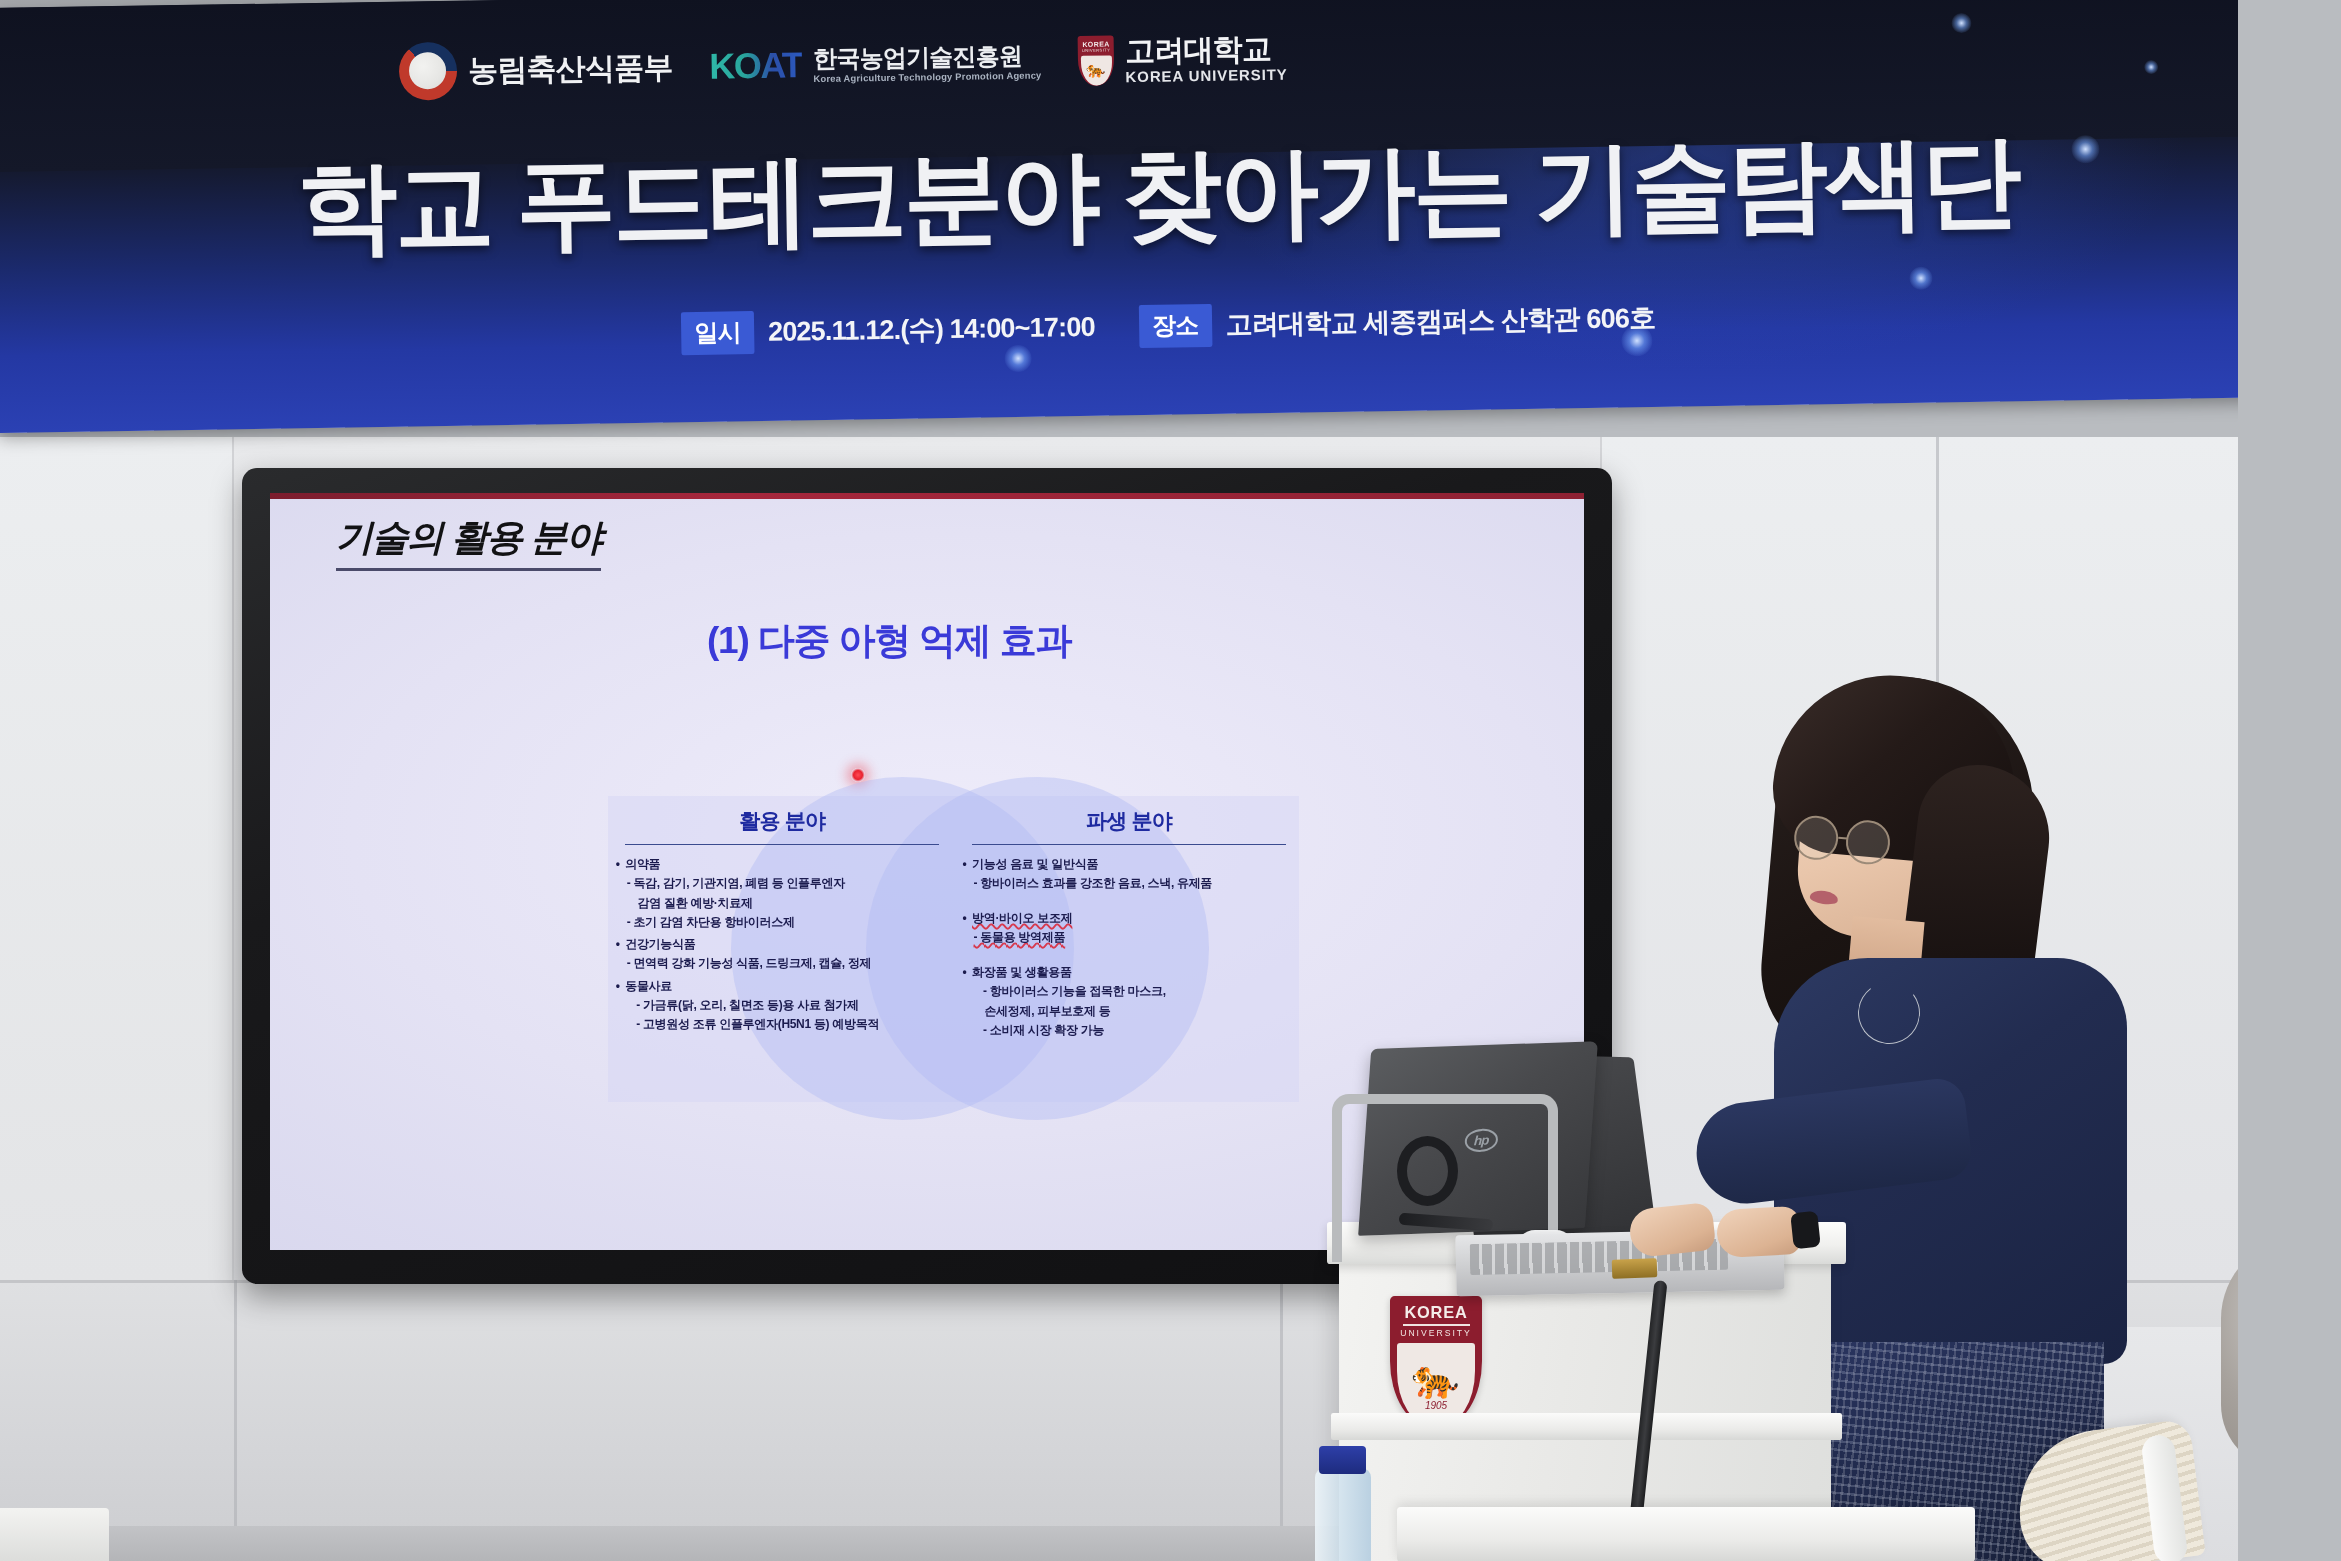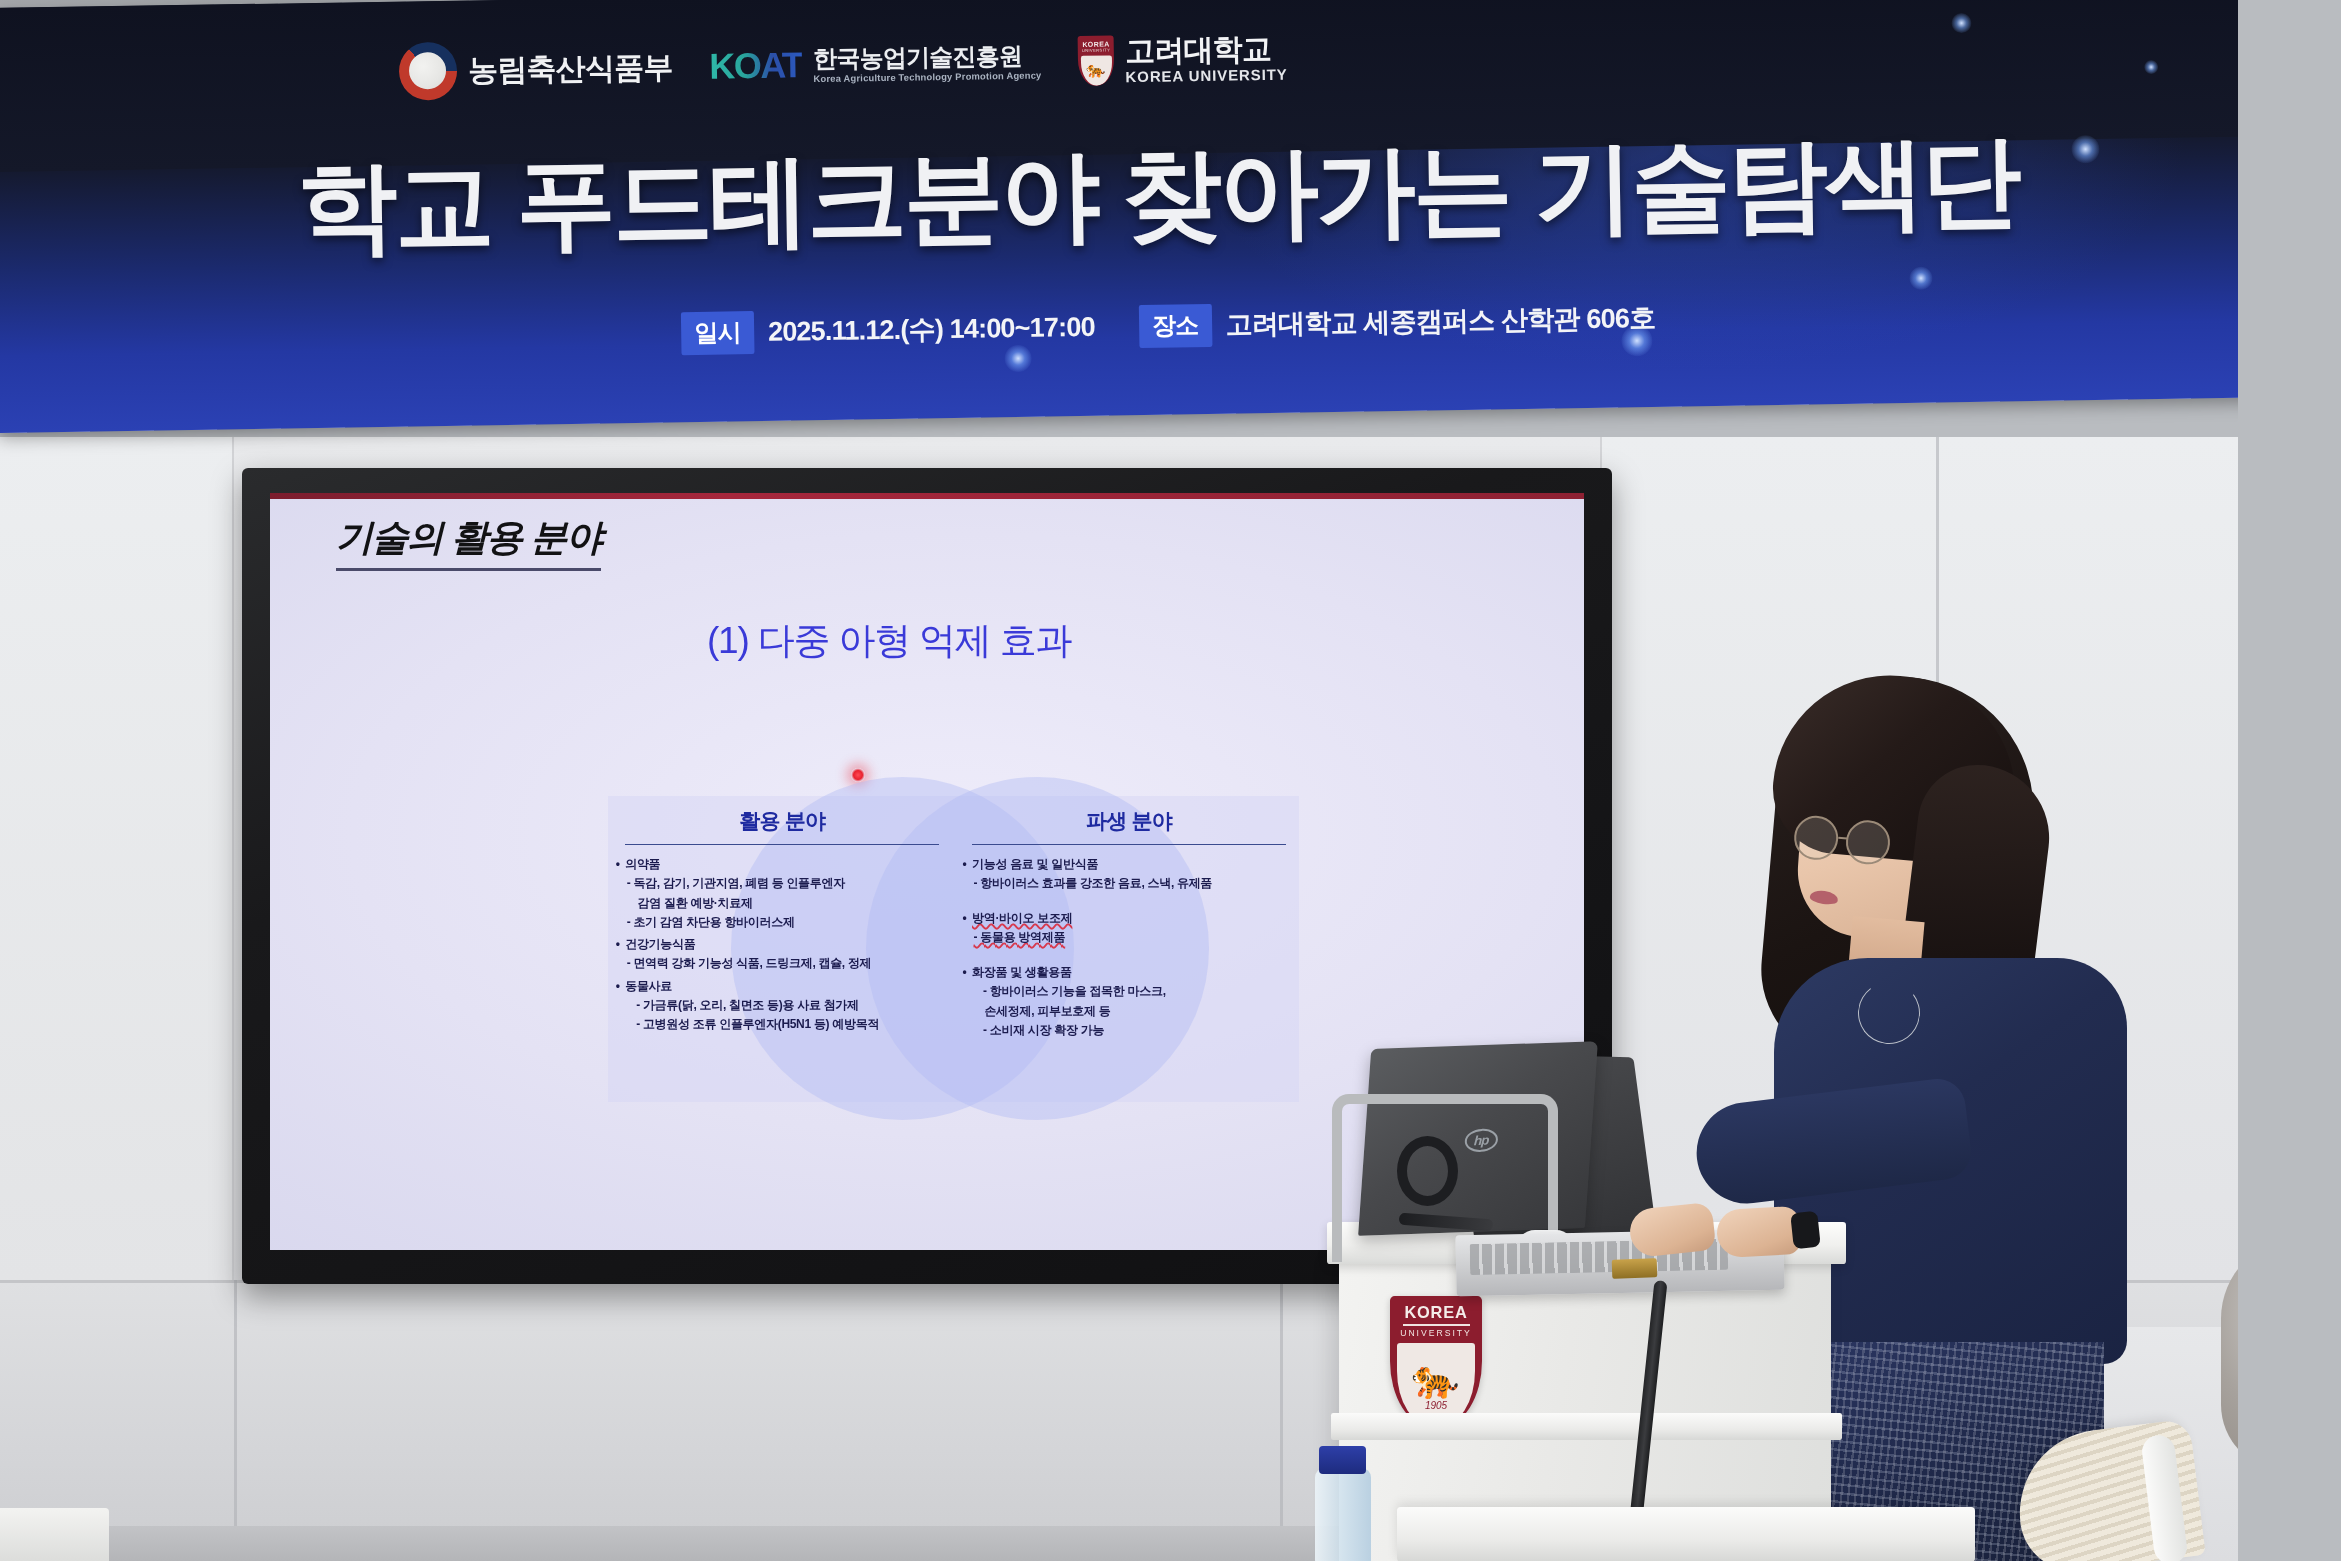--- a/index.html
+++ b/index.html
@@ -129,21 +129,21 @@
   .info-chip {
     background: #3a5ad4; color: #fff; font-size: 24px; font-weight: 800;
     padding: 4.7px 13.3px 6.2px; border-radius: 2.3px; letter-spacing: -0.8px;
   }
   .info-val { color: #f3f4f7; font-size: 27px; font-weight: 800; letter-spacing: -0.8px; }
 
   
   .screen-bezel {
     position: absolute; left: 242px; top: 468px; width: 1370px; height: 816px;
     background: linear-gradient(160deg,#2a2b2d 0%, #19191b 35%, #101012 100%);
-    border-radius: 6px;
+    border-radius: 15px;
     box-shadow: 0 12.5px 31px rgba(0,0,0,.38);
     padding: 25px 28px 34px 28px;
   }
   .screen-inner {
     position: relative; width: 100%; height: 100%;
     background: #eceaf6;
     overflow: hidden;
   }
   .slide {
     position: absolute; inset: 0;
@@ -156,21 +156,21 @@
   }
   .slide-title {
     position: absolute; left: 66px; top: 20px;
     font-size: 37px; font-weight: 800; font-style: italic;
     color: #121214; letter-spacing: -1.6px;
     border-bottom: 3.1px solid #4a4a6a;
     padding-bottom: 4.7px;
   }
   .slide-points {
     position: absolute; left: 437px; top: 123px;
-    color: #3a3ad8; font-size: 37px; font-weight: 400;
+    color: #3a3ad8; font-size: 37px; font-weight: 700;
     line-height: 1.34; letter-spacing: -1.2px;
   }
   .laser-dot {
     position: absolute; left: 581px; top: 275px; width: 14px; height: 14px;
     border-radius: 50%;
     background: radial-gradient(circle, #ff4a55 0%, #e8222f 45%, rgba(220,30,45,0) 72%);
     box-shadow: 0 0 11px 4.7px rgba(235,40,55,.35);
   }
   .venn-box {
     position: absolute; left: 338px; top: 303px; width: 691px; height: 306px;

